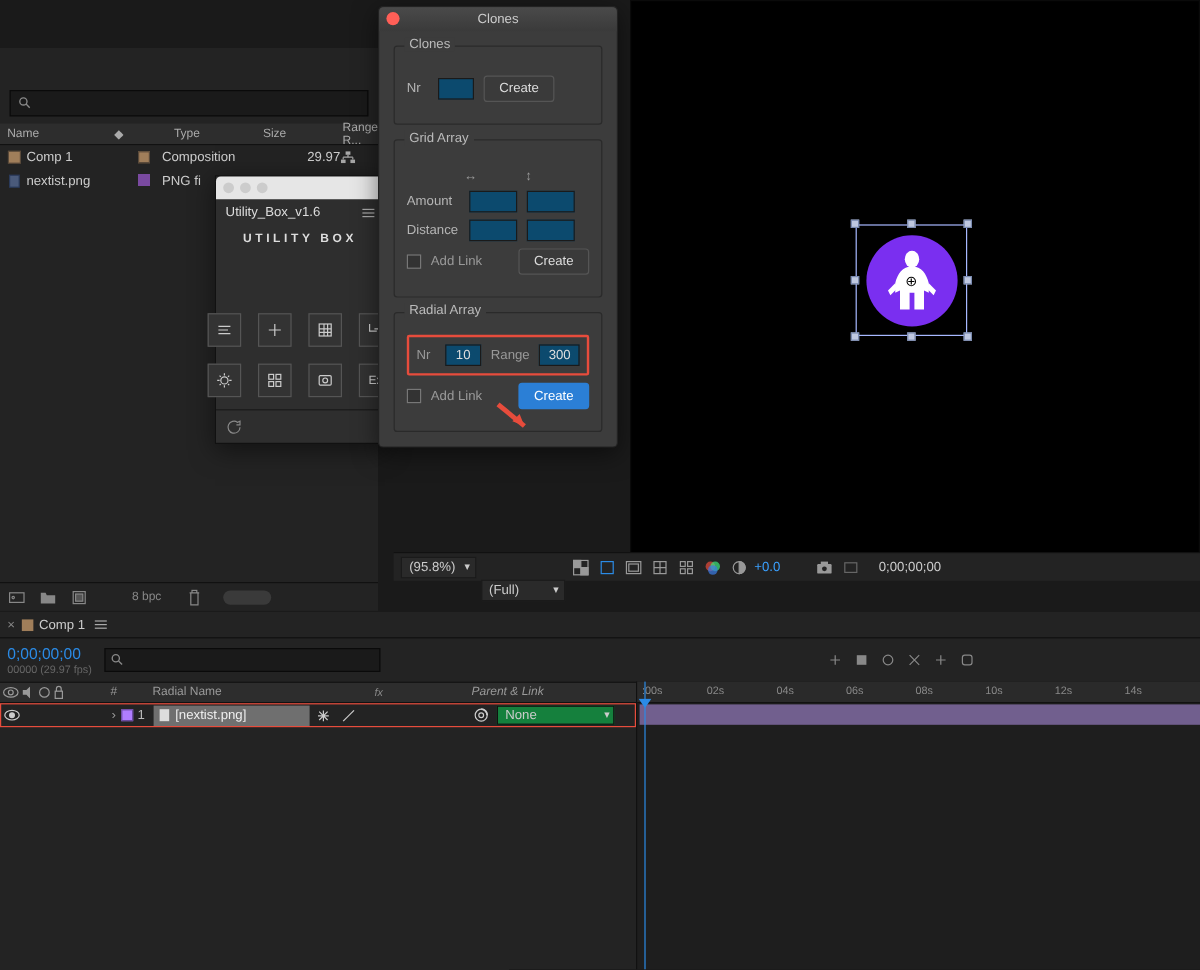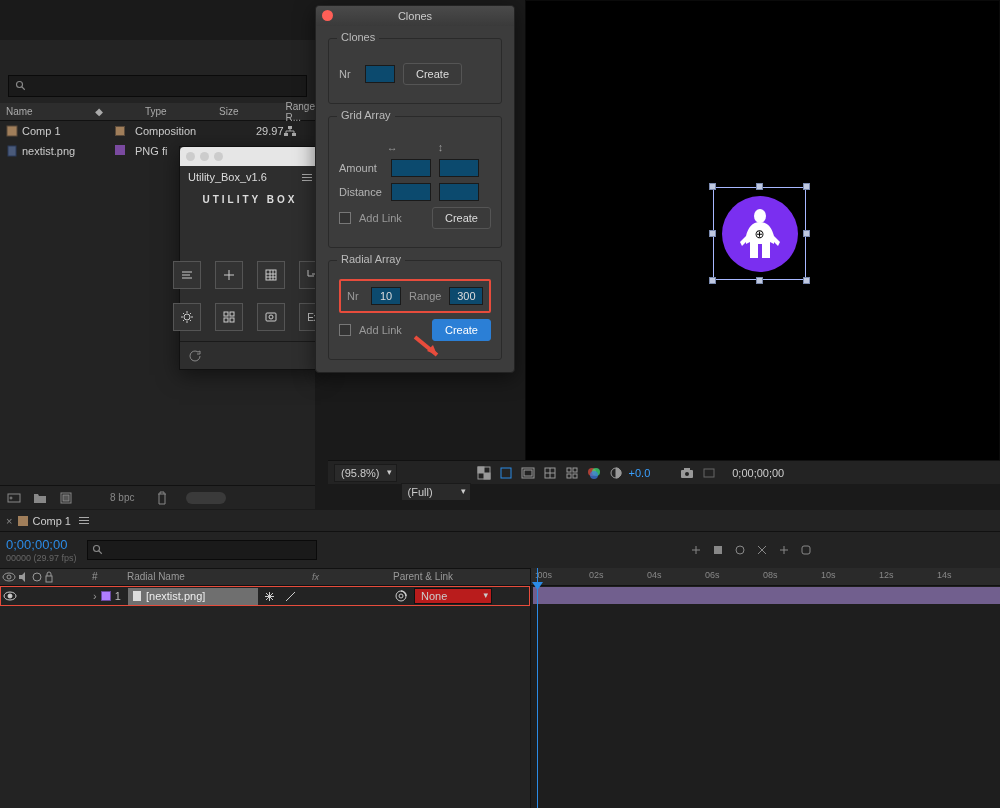--- a/index.html
+++ b/index.html
@@ -82,32 +82,32 @@
 .tl-tool-icons { margin-left: auto; display: flex; gap: 6px; padding-right: 180px; }
 .tl-tool-icons .pf-icon { width: 16px; height: 16px; }
 
 
 .tl-col-header { height: 18px; background: #2d2d2d; display: flex; align-items: center; font-size: 10px; color: #999; border-top: 1px solid #111; border-bottom: 1px solid #111; }
 .tl-left { width: 530px; display: flex; }
 .tlh-vis { width: 92px; display:flex; align-items:center; gap:2px; padding-left:2px;}
 .tlh-idx { width: 35px; }
 .tlh-name { width: 130px; }
 .tlh-mode { width: 130px; display:flex; gap:17px; align-items:center; padding-left:4px;}
-.tlh-parent { flex: 1; padding-left: 6px; }
+.tlh-parent { flex: 1; padding-left: 6px; font-style: italic; }
 
 
 .layer-row { height: 20px; display: flex; align-items: center; font-size: 11px; }
 .layer-row .tl-left { border: 1.5px solid #e74c3c; height: 20px; align-items: center; }
 .vis-cell { width: 92px; display: flex; align-items: center; gap: 2px; padding-left: 2px; }
 .idx-cell { width: 35px; display: flex; align-items: center; gap: 4px; color: #bbb; }
 .idx-cell .sq { width: 10px; height: 10px; background: #b07dff; border: 1px solid #6a4aa0; }
 .name-cell { width: 130px; background: #6f6f6f; color: #eee; display: flex; align-items: center; gap: 4px; padding: 0 4px; height: 17px; }
 .mode-cell { width: 130px; display: flex; align-items: center; gap: 10px; padding-left: 6px; }
 .parent-cell { flex: 1; display: flex; align-items: center; gap: 6px; padding-left: 6px; }
-.parent-drop { background: #b91c1c; border: 1px solid #111; padding: 1px 14px 1px 6px; position: relative; width: 78px; font-size: 11px; color: #ccc; }
+.parent-drop { background: #15803d; border: 1px solid #111; padding: 1px 14px 1px 6px; position: relative; width: 98px; font-size: 11px; color: #ccc; }
 .parent-drop::after { content: '▾'; position: absolute; right: 3px; top: 1px; font-size: 9px; }
 
 
 .tl-right { position: absolute; left: 530px; right: 0; top: 58px; bottom: 0; background: #1e1e1e; border-left: 1px solid #111; }
 .ruler { height: 18px; background: #2a2a2a; position: relative; border-bottom: 1px solid #111; }
 .ruler-label { position: absolute; top: 2px; font-size: 9px; color: #888; }
 .playhead { position: absolute; left: 6px; top: 0; bottom: 0; width: 1px; background: #2b8be6; }
 .playhead::before { content: ''; position: absolute; top: 14px; left: -5px; width: 11px; height: 8px; background: #2b8be6; clip-path: polygon(0 0, 100% 0, 50% 100%); }
 .layer-bar { position: absolute; top: 19px; left: 2px; right: 0; height: 17px; background: #a88bd8; opacity: .6; }
 

